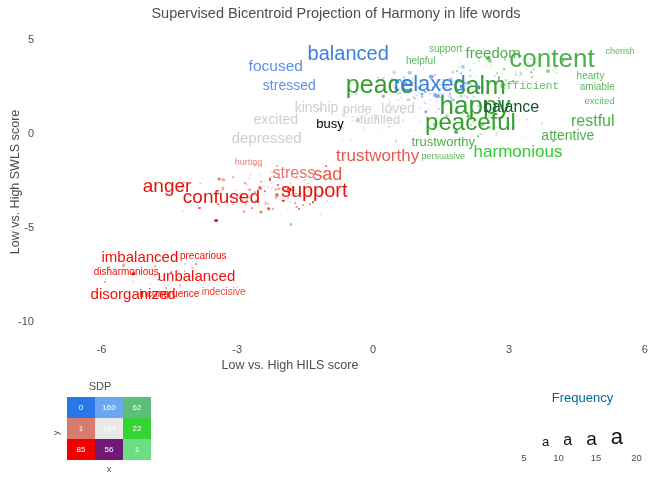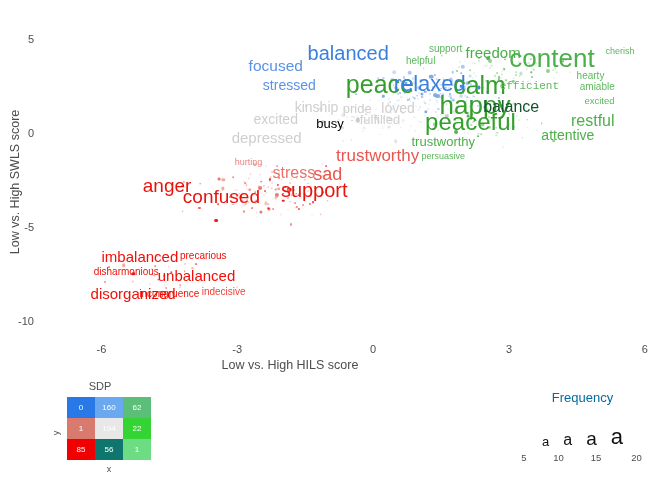--- a/index.html
+++ b/index.html
@@ -57,20 +57,21 @@
   #freq .row span{color:#111;font-family:"Liberation Sans",sans-serif;line-height:1;}
   #freq .nums{position:absolute;left:0;top:60px;width:165px;height:14px;
               display:flex;align-items:center;justify-content:center;gap:14px;}
   #freq .nums span{font-size:9.5px;color:#4d4d4d;text-align:center;}
 </style>
 </head>
 <body>
 
 <div id="root">
 
+  <div class="title">Supervised Bicentroid Projection of Harmony in life words</div>
 
   <div id="panel">
     <div id="pts">
         <div class="pt" style="width: 1.92975px; height: 1.92975px; left: 351.762px; top: 80.3938px; background: rgb(122, 168, 232); opacity: 0.400648;"></div>
         <div class="pt" style="width: 1.14576px; height: 1.14576px; left: 377.53px; top: 83.5087px; background: rgb(168, 198, 240); opacity: 0.81091;"></div>
         <div class="pt" style="width: 1.0624px; height: 1.0624px; left: 379.775px; top: 70.7666px; background: rgb(200, 220, 246); opacity: 0.543545;"></div>
         <div class="pt" style="width: 3.82383px; height: 3.82383px; left: 400.448px; top: 74.2384px; background: rgb(122, 168, 232); opacity: 0.95;"></div>
         <div class="pt" style="width: 2.77427px; height: 2.77427px; left: 447.109px; top: 85.1222px; background: rgb(58, 127, 224); opacity: 0.95;"></div>
         <div class="pt" style="width: 4.0485px; height: 4.0485px; left: 425.066px; top: 65.4037px; background: rgb(200, 220, 246); opacity: 0.95;"></div>
         <div class="pt" style="width: 3.35419px; height: 3.35419px; left: 387.739px; top: 89.5539px; background: rgb(122, 168, 232); opacity: 0.95;"></div>
@@ -707,20 +708,21 @@
         <div class="w" style="left: 581.921px; top: 29.1657px; font-size: 9px; color: rgb(92, 184, 92);">cherish</div>
         <div class="w" style="left: 552.486px; top: 53.6272px; font-size: 10px; color: rgb(92, 184, 92);">hearty</div>
         <div class="w" style="left: 491.35px; top: 63.9763px; font-size: 11px; color: rgb(92, 184, 92); font-family: Liberation Mono, monospace;">efficient</div>
         <div class="w" style="left: 559.279px; top: 64.9172px; font-size: 10px; color: rgb(92, 184, 92);">amiable</div>
         <div class="w" style="left: 561.543px; top: 79.0296px; font-size: 9.5px; color: rgb(92, 184, 92);">excited</div>
         <div class="w" style="left: 437.007px; top: 82.7929px; font-size: 26px; color: rgb(51, 160, 44);">happy</div>
         <div class="w" style="left: 473.236px; top: 84.6746px; font-size: 16px; color: #14532d;">balance</div>
         <div class="w" style="left: 432.479px; top: 99.7278px; font-size: 24px; color: rgb(51, 160, 44);">peaceful</div>
         <div class="w" style="left: 554.75px; top: 98.787px; font-size: 16px; color: rgb(76, 176, 74);">restful</div>
         <div class="w" style="left: 529.843px; top: 112.899px; font-size: 14px; color: rgb(76, 176, 74);">attentive</div>
+        <div class="w" style="left: 480.029px; top: 128.893px; font-size: 17px; color: rgb(51, 204, 51);">harmonious</div>
         <div class="w" style="left: 405.307px; top: 119.485px; font-size: 13px; color: rgb(76, 176, 74);">trustworthy</div>
         <div class="w" style="left: 405.307px; top: 133.598px; font-size: 9px; color: rgb(92, 184, 92);">persuasive</div>
         <div class="w" style="left: 360.021px; top: 85.6154px; font-size: 14px; color: rgb(207, 207, 207);">loved</div>
         <div class="w" style="left: 319.264px; top: 85.6154px; font-size: 13px; color: rgb(207, 207, 207);">pride</div>
         <div class="w" style="left: 278.507px; top: 84.6746px; font-size: 14px; color: rgb(207, 207, 207);">kinship</div>
         <div class="w" style="left: 341.907px; top: 96.9053px; font-size: 13px; color: rgb(207, 207, 207);">fulfilled</div>
         <div class="w" style="left: 292.093px; top: 100.669px; font-size: 13px; color: #000000;">busy</div>
         <div class="w" style="left: 237.75px; top: 96.9053px; font-size: 14px; color: rgb(207, 207, 207);">excited</div>
         <div class="w" style="left: 228.693px; top: 114.781px; font-size: 15px; color: rgb(207, 207, 207);">depressed</div>
         <div class="w" style="left: 339.643px; top: 132.657px; font-size: 17px; color: rgb(232, 86, 78);">trustworthy</div>
@@ -759,21 +761,21 @@
   <div id="sdp">
     <div class="cap">SDP</div>
     <div class="grid">
         <div class="cell" style="background: rgb(40, 120, 232);">0</div>
         <div class="cell" style="background: rgb(106, 168, 240);">160</div>
         <div class="cell" style="background: rgb(91, 191, 122);">62</div>
         <div class="cell" style="background: rgb(217, 122, 110);">1</div>
         <div class="cell" style="background: rgb(232, 232, 232);">194</div>
         <div class="cell" style="background: rgb(51, 212, 51);">22</div>
         <div class="cell" style="background: rgb(240, 0, 0);">85</div>
-        <div class="cell" style="background: #0f766e;">56</div>
+        <div class="cell" style="background: #701a75;">56</div>
         <div class="cell" style="background: rgb(110, 220, 130);">1</div>
       </div>
     <div class="ylab2">y</div>
     <div class="xlab2">x</div>
   </div>
 
   <div id="freq">
     <div class="cap">Frequency</div>
     <div class="row">
         <span style="font-size: 13px;">a</span>

